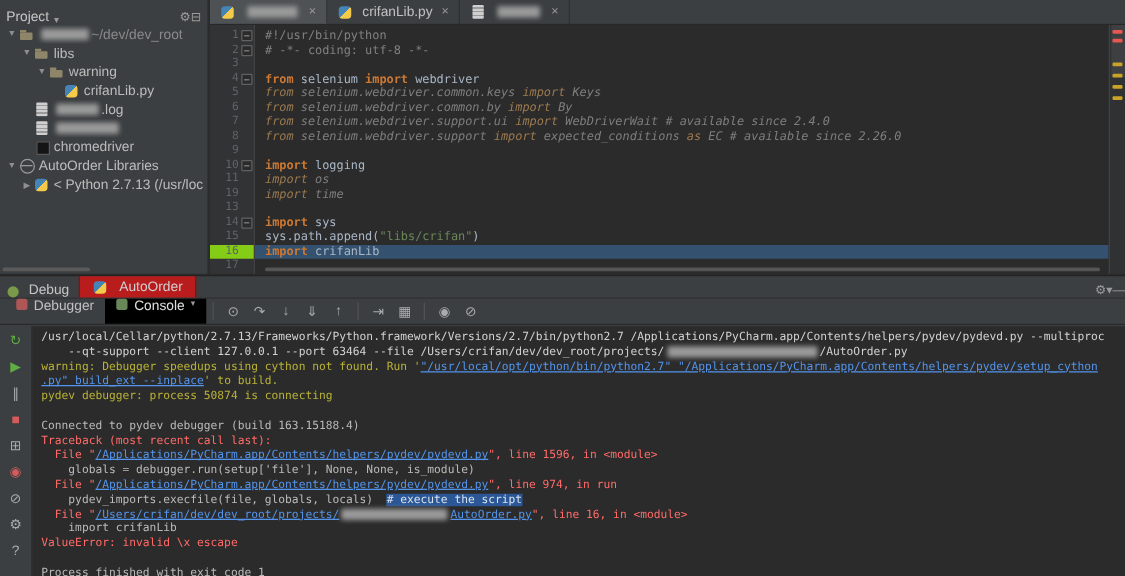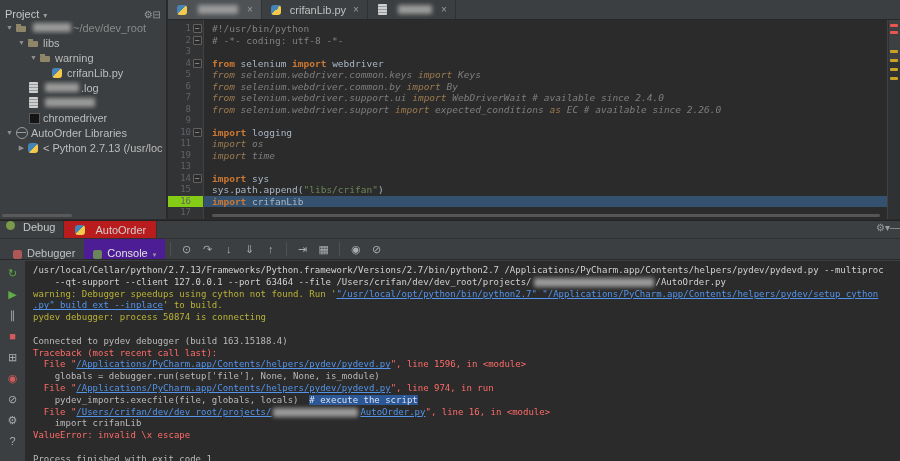--- a/index.html
+++ b/index.html
@@ -50,28 +50,28 @@
   .s-com{color:#808080}
   .s-dim{color:#7e7e7e;font-style:italic}
   .s-dimkw{color:#9c7a50;font-style:italic}
   .stripe{width:13px;background:#2f3133;border-left:1px solid #414141;position:relative;flex:none}
   .smark{position:absolute;left:2px;width:8px;height:3px;border-radius:1px}
   .sthumb{position:absolute;left:1px;top:0;width:11px;height:42px;background:rgba(255,255,255,.07)}
   .hscroll{position:absolute;left:44px;right:20px;bottom:2px;height:3px;background:#5d5d5d;border-radius:2px;opacity:.85}
 
   
   .debug{position:absolute;left:0;top:220px;right:0;bottom:0;background:#3c3f41;border-top:1px solid #232323}
-  .dhead{height:17px;display:flex;align-items:flex-start;font-size:11px;color:#c6c6c6;padding-left:6px;gap:8px}
+  .dhead{height:17px;display:flex;align-items:flex-end;font-size:11px;color:#c6c6c6;padding-left:6px;gap:8px}
   .bug{width:9px;height:9px;border-radius:50%;background:#7a9a4a;flex:none}
   .session-tab{height:17px;display:flex;align-items:center;gap:5px;padding:0 10px;background:#b91c1c;border-left:1px solid #323232;border-right:1px solid #323232;color:#d0d0d0}
   .dhead .spacer{flex:1}
   .dhicon{width:16px;text-align:center;color:#9a9a9a;font-size:10px}
   .dtoolbar{height:22px;display:flex;align-items:center;border-top:1px solid #303030;border-bottom:1px solid #292929;background:#3c3f41;padding-left:4px}
-  .dtab{display:flex;align-items:flex-end;gap:5px;height:100%;padding:0 9px;font-size:11px;color:#c0c0c0}
-  .dtab.active{background:#4c1d95;color:#e0e0e0}
+  .dtab{display:flex;align-items:flex-start;gap:5px;height:100%;padding:0 9px;font-size:11px;color:#c0c0c0}
+  .dtab.active{background:#000000;color:#e0e0e0}
   .dtab .caret{font-size:7px;color:#9a9a9a}
   .minicon{width:9px;height:9px;border-radius:2px;flex:none}
   .minicon.debugger{background:#ad5757}
   .minicon.console{background:#6a8759}
   .vsep{width:1px;height:14px;background:#515151;margin:0 5px;flex:none}
   .ticon{width:21px;text-align:center;color:#a9abad;font-size:11px}
   .dbody{position:absolute;left:0;top:40px;right:0;bottom:0;display:flex}
   .lstrip{width:26px;background:#3c3f41;border-right:1px solid #2c2c2c;display:flex;flex-direction:column;align-items:center;padding-top:4px;gap:5px;flex:none}
   .sicon{width:16px;height:16px;line-height:16px;text-align:center;font-size:11px;color:#a9abad}
   .sicon.green{color:#5fad44}

